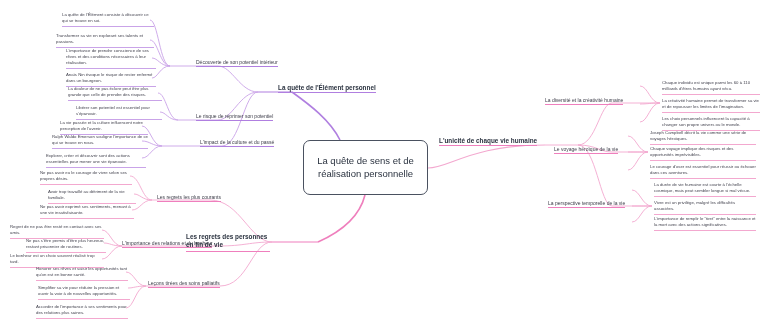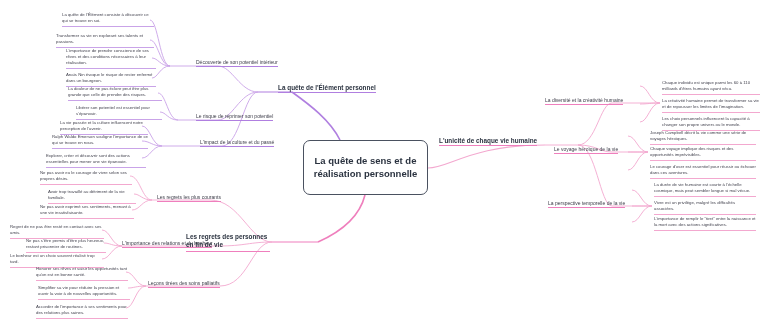--- a/index.html
+++ b/index.html
@@ -10,21 +10,21 @@
   }
   #map{position:absolute;inset:0;width:768px;height:336px;}
   svg.links{position:absolute;left:0;top:0;width:768px;height:336px;pointer-events:none;}
   .node{position:absolute;box-sizing:border-box;}
 
   
   .root{
     left:303px;top:140px;width:125px;height:55px;
     border:1.6px solid #4a5160;border-radius:7px;background:#ffffff;
     display:flex;align-items:center;justify-content:center;text-align:center;
-    font-size:9.5px;font-weight:bold;line-height:1.35;color:#2b3340;
+    font-size:9.5px;font-weight:normal;line-height:1.35;color:#2b3340;
     padding:3px 5px;
   }
 
   
   .branch{
     font-size:6.4px;font-weight:bold;color:#2b3340;white-space:nowrap;
     padding-bottom:1px;
   }
 
   

